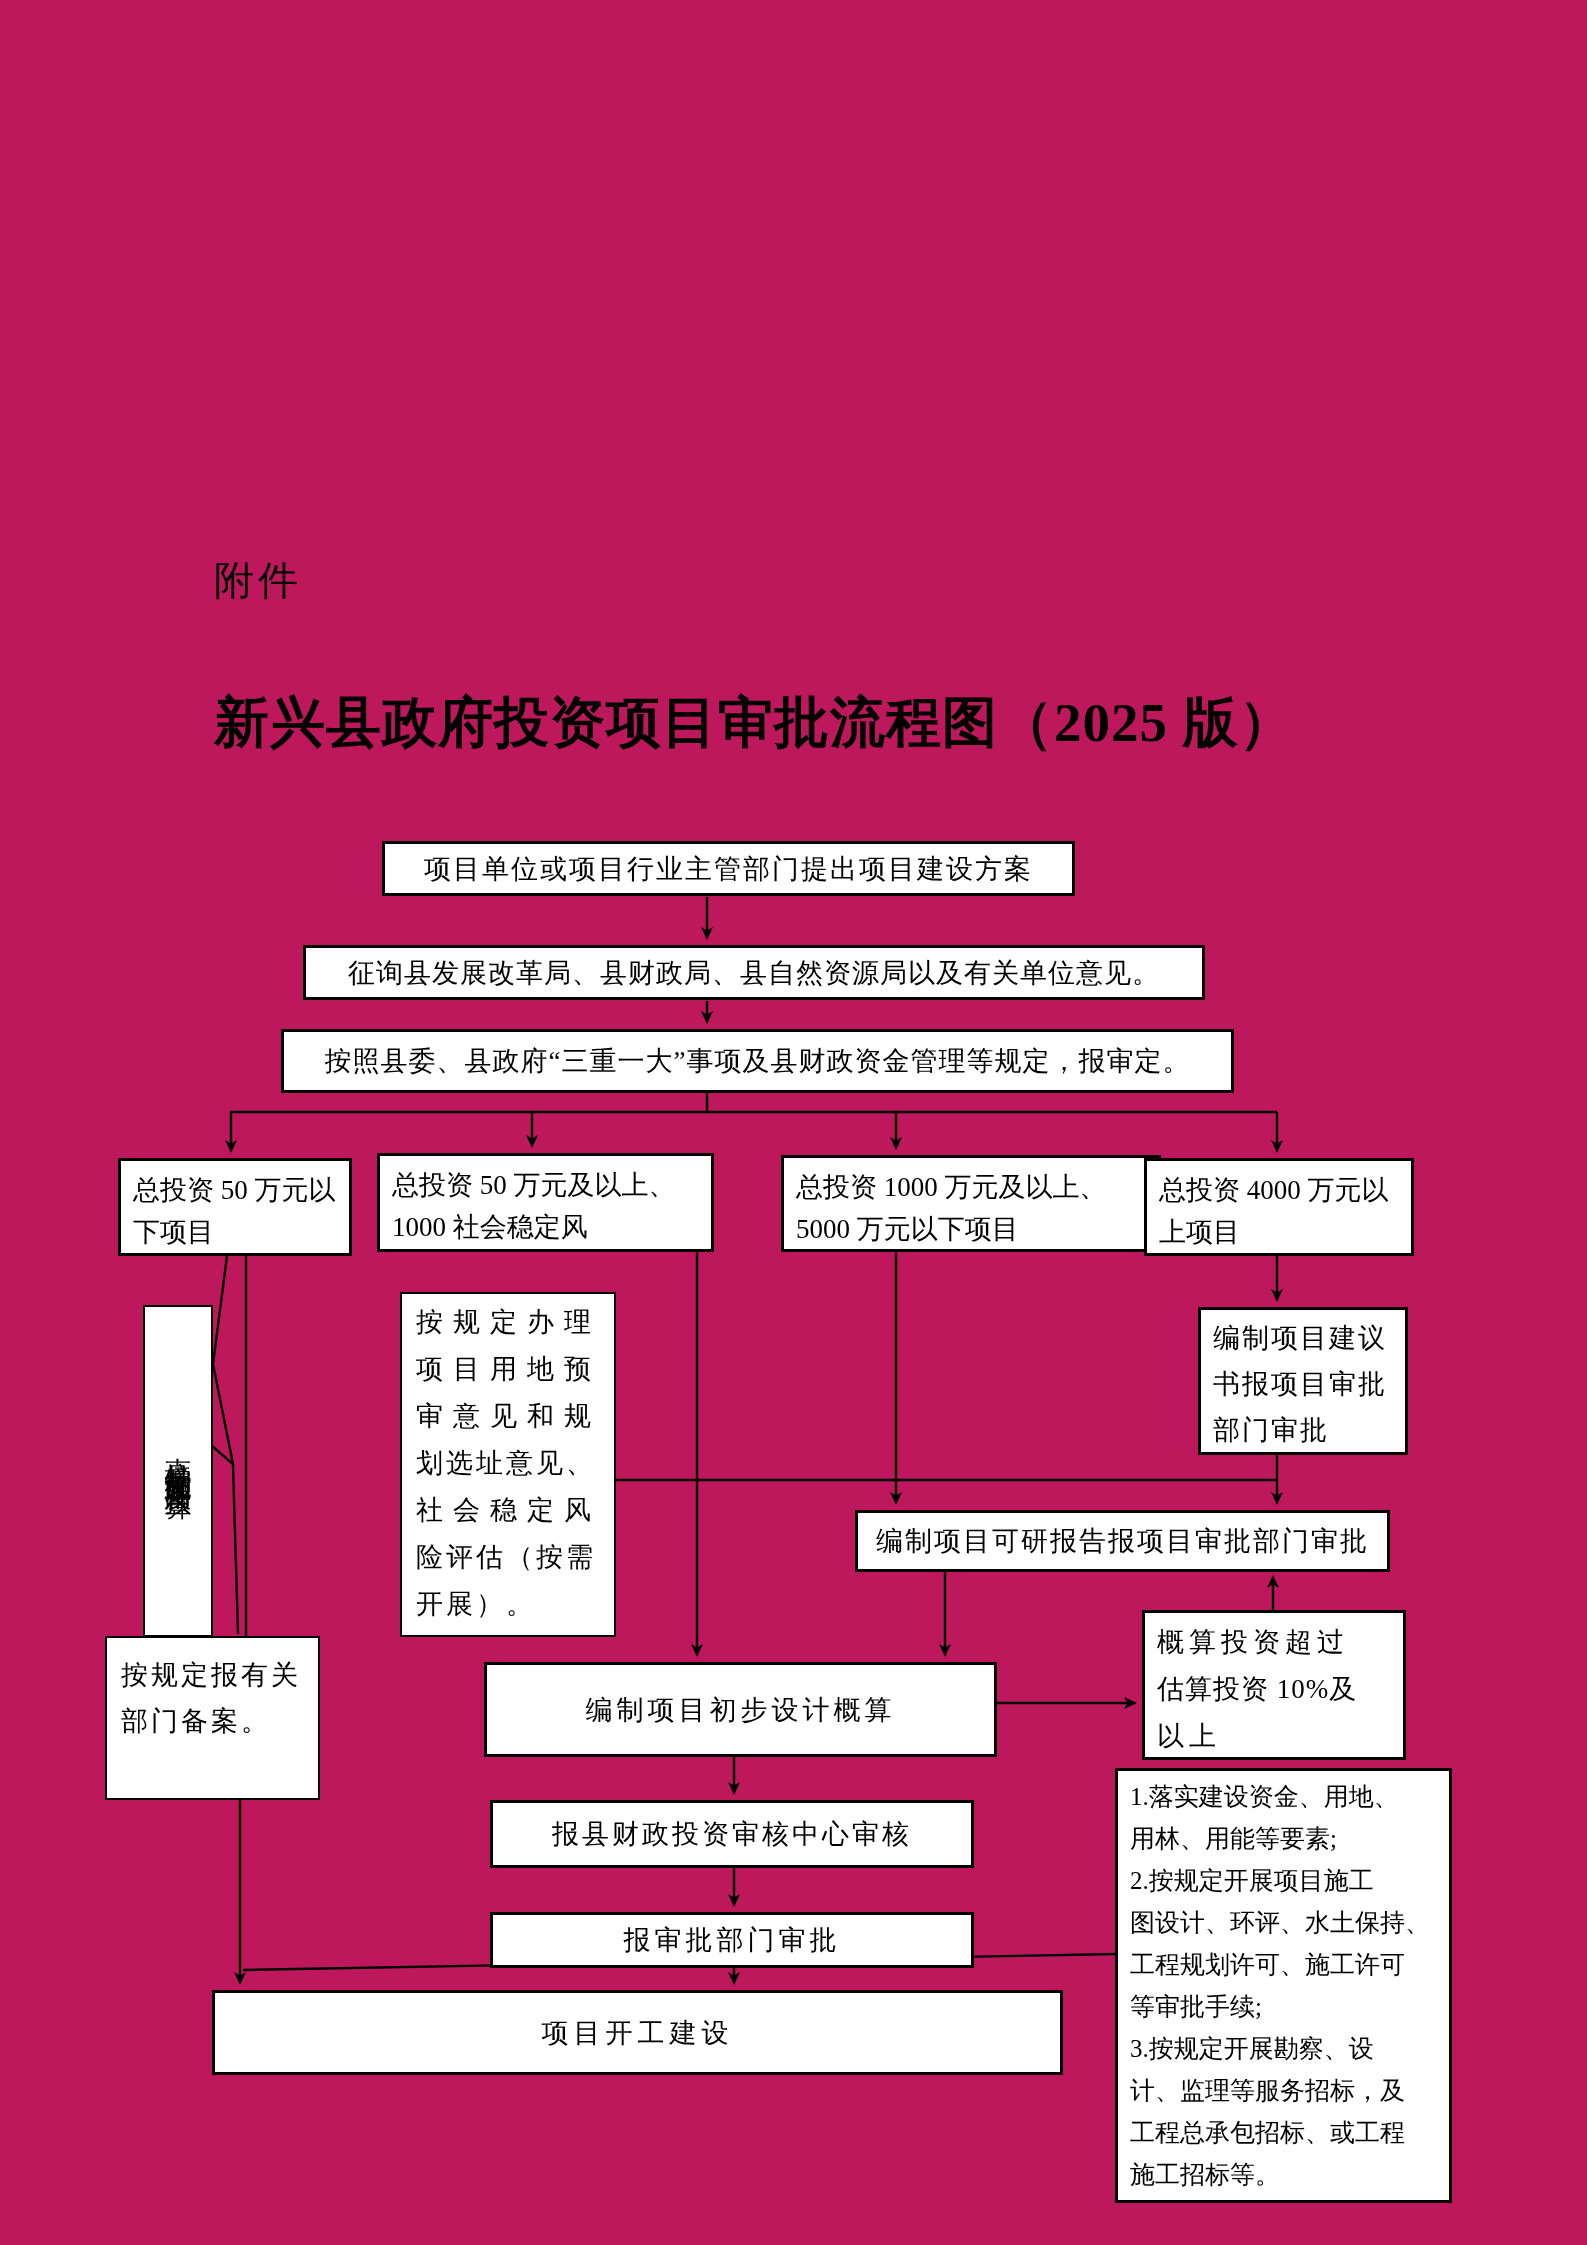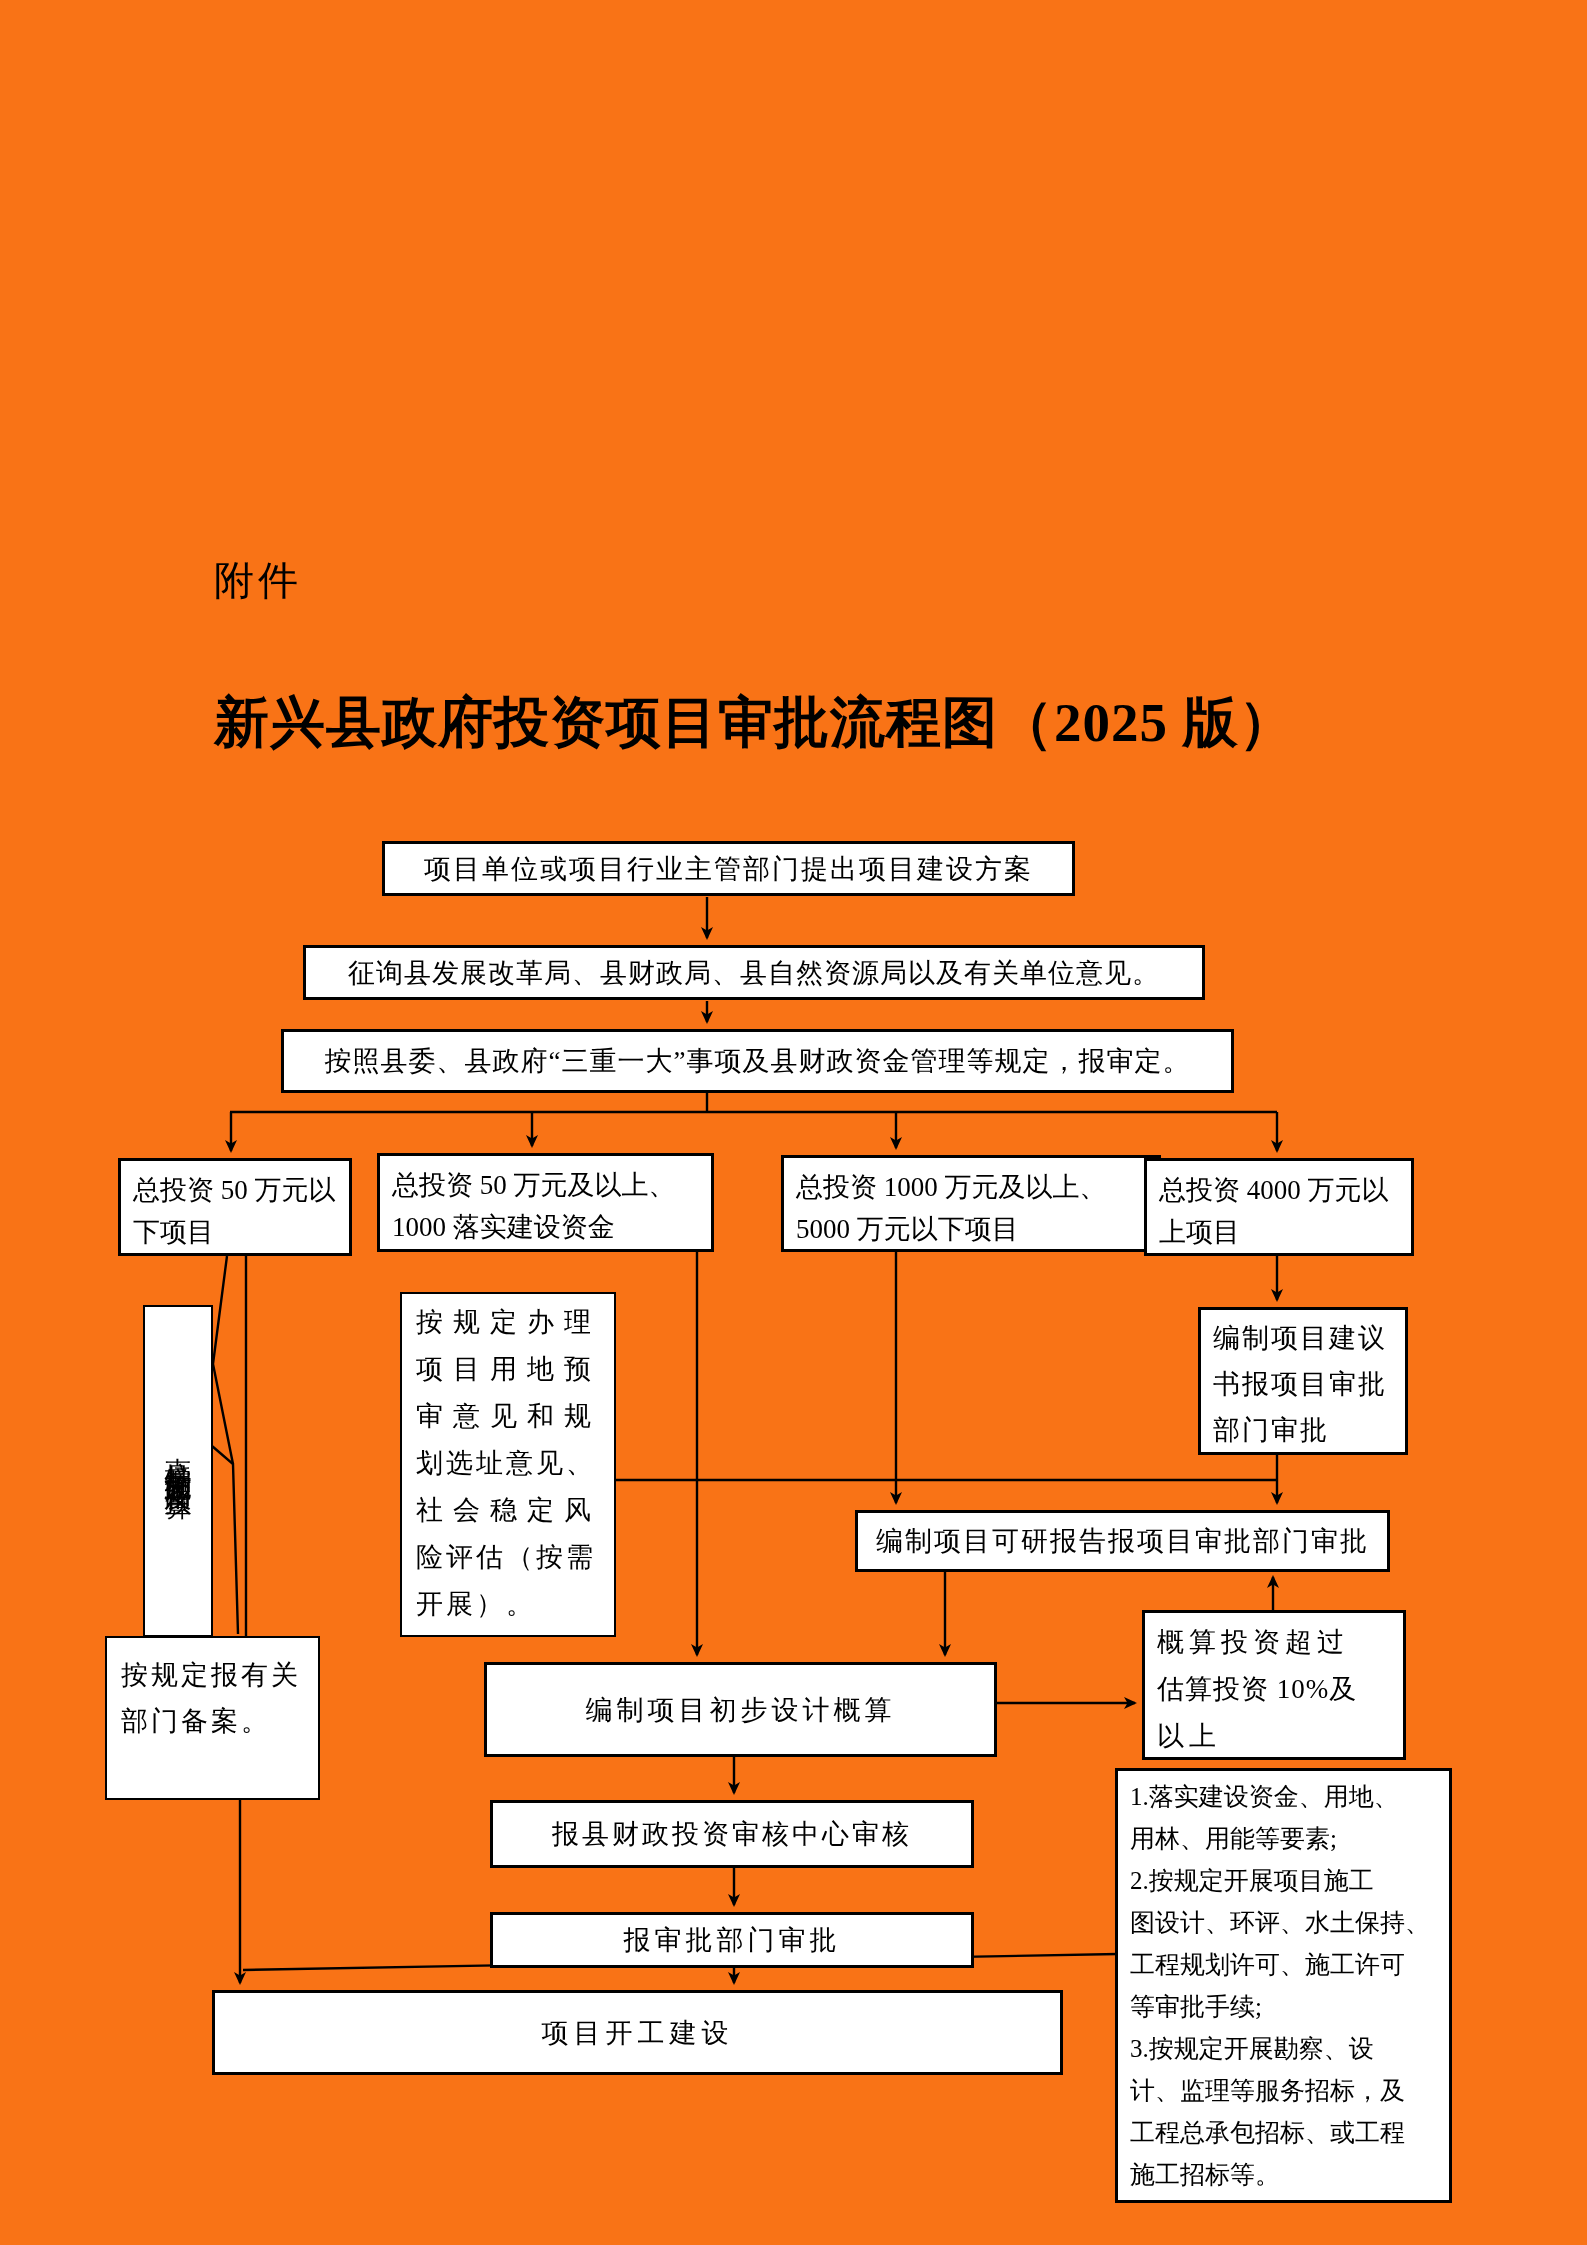--- a/index.html
+++ b/index.html
@@ -1,19 +1,19 @@
 <!DOCTYPE html>
 <html><head>
 <meta charset="utf-8">
 <style>
   html,body{margin:0;padding:0;background:#ffffff;}
   .page{
     position:relative;
     width:1587px;height:2245px;
-    background:#f97316;
+    background:#be185d;
     font-family:"Liberation Serif","DejaVu Serif",serif;
     color:#000;
     overflow:hidden;
   }
   .wires{position:absolute;left:0;top:0;width:1587px;height:2245px;}
   .attachment{
     position:absolute;left:214px;top:556px;
     font-family:"Liberation Sans","DejaVu Sans",sans-serif;
     font-size:40px;line-height:48px;letter-spacing:4px;
   }
@@ -111,21 +111,21 @@
   <div class="node center b-propose">项目单位或项目行业主管部门提出项目建设方案</div>
   <div class="node center b-consult">征询县发展改革局、县财政局、县自然资源局以及有关单位意见。</div>
   <div class="node center b-decide">按照县委、县政府“三重一大”事项及县财政资金管理等规定，报审定。</div>
 
   <div class="node lines b-d1">
     <div class="ln">总投资 50 万元以</div>
     <div class="ln">下项目</div>
   </div>
   <div class="node lines b-d2">
     <div class="ln">总投资 50 万元及以上、</div>
-    <div class="ln">1000 落实建设资金</div>
+    <div class="ln">1000 社会稳定风</div>
   </div>
   <div class="node lines b-d3">
     <div class="ln">总投资 1000 万元及以上、</div>
     <div class="ln">5000 万元以下项目</div>
   </div>
   <div class="node lines b-d4">
     <div class="ln">总投资 4000 万元以</div>
     <div class="ln">上项目</div>
   </div>
 

